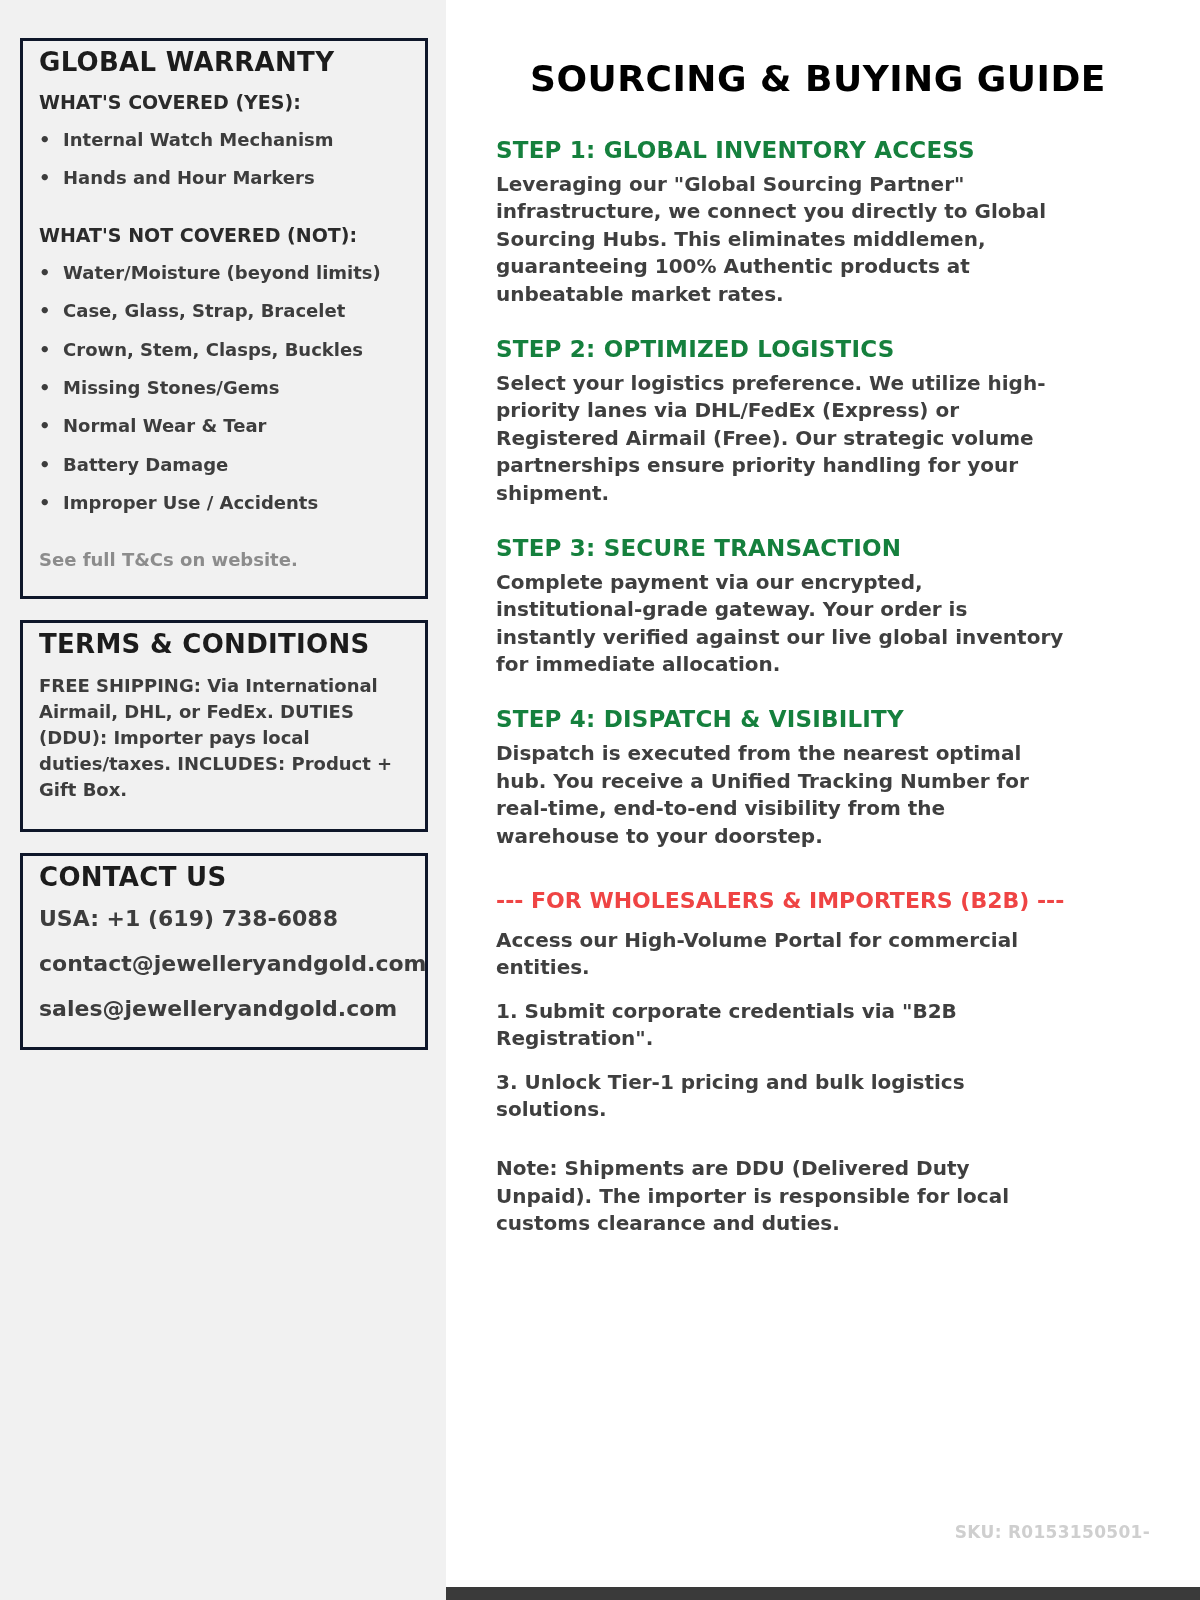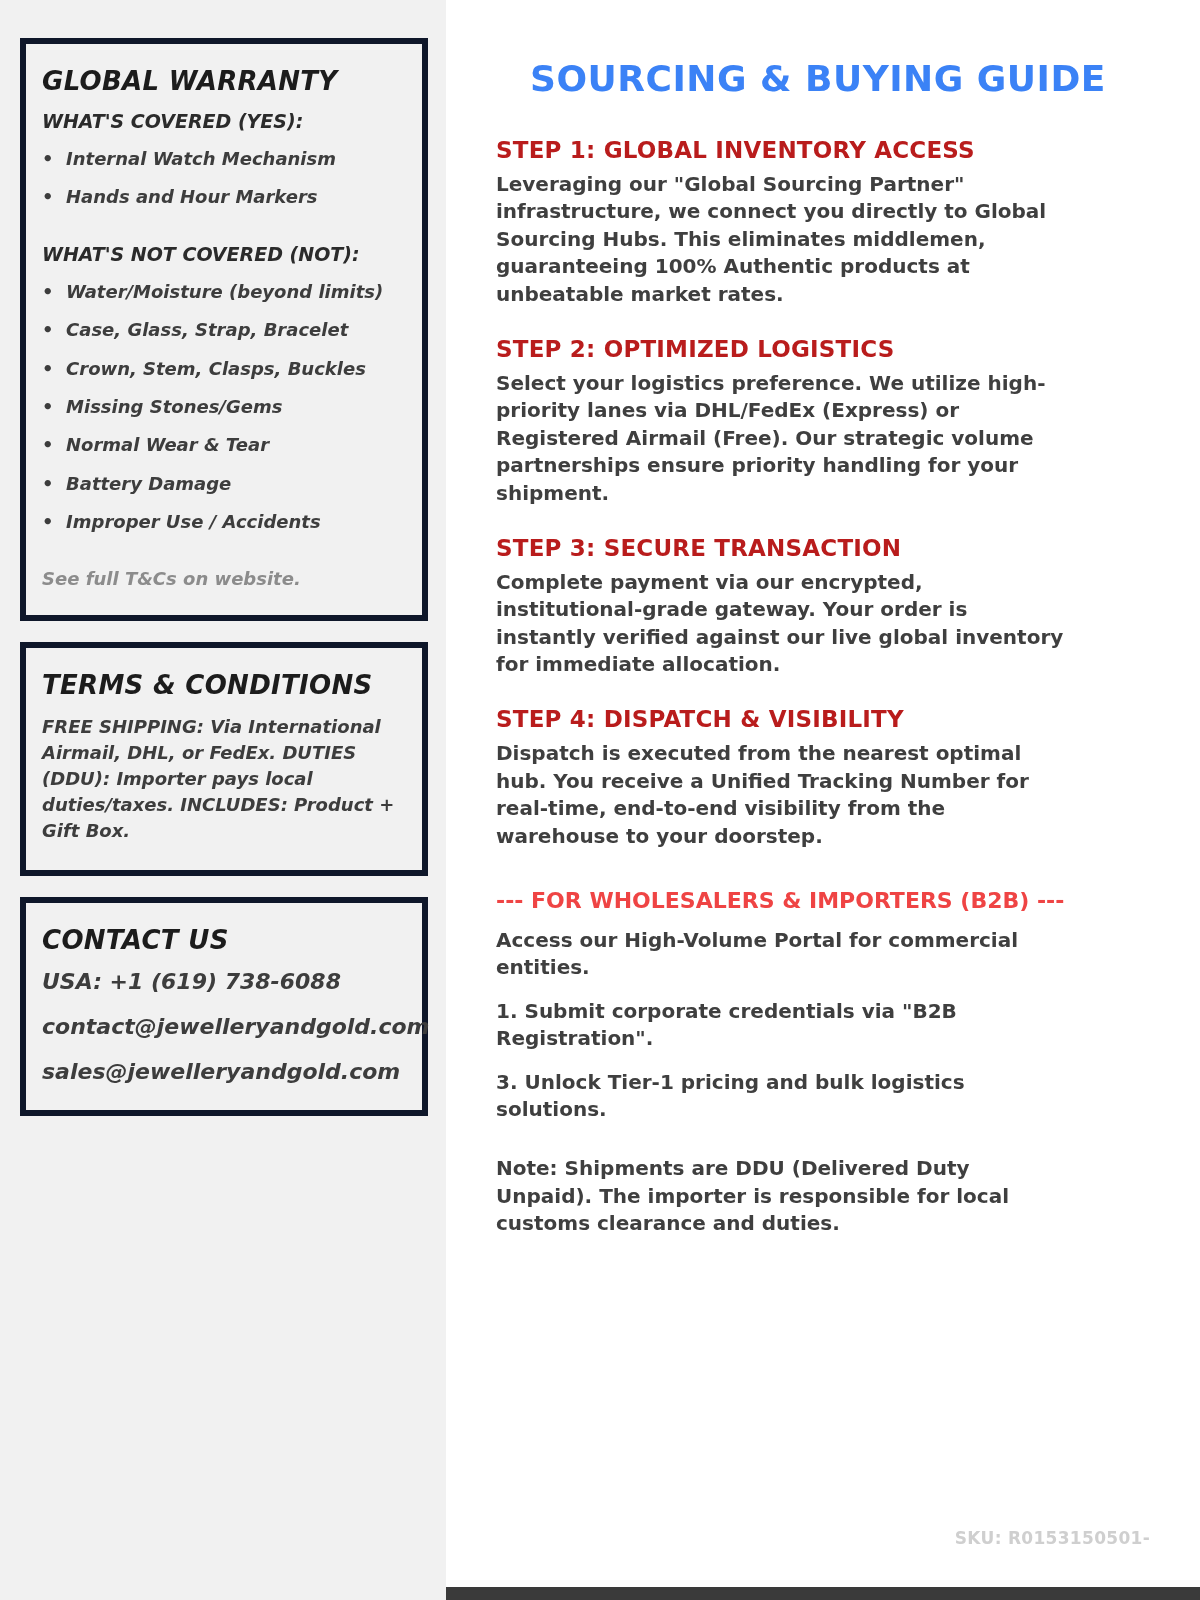--- a/index.html
+++ b/index.html
@@ -13,25 +13,24 @@
   .page { display: flex; width: 1200px; height: 1600px; }
 
   
   .sidebar {
     width: 446px;
     background: #f1f1f1;
     padding: 38px 18px 0 20px;
     flex-shrink: 0;
   }
   .side-box {
-    border: 6px solid #0f172a;
-    padding: 22px 16px 26px 16px;
+    border: 3px solid #0f172a;
+    padding: 6px 16px 26px 16px;
     margin-bottom: 21px;
     background: #f1f1f1;
-    font-style: italic;
   }
   .side-box h2 {
     font-size: 26px;
     font-weight: 800;
     color: #1c1c1c;
     letter-spacing: 0.3px;
     margin-bottom: 14px;
   }
   .side-subhead {
     font-size: 19px;
@@ -74,29 +73,29 @@
   .main {
     flex: 1;
     background: #ffffff;
     padding: 58px 60px 0 50px;
     position: relative;
   }
   .main-title {
     text-align: center;
     font-size: 36px;
     font-weight: 800;
-    color: #3b82f6;
+    color: #000000;
     letter-spacing: 0.5px;
     margin-bottom: 38px;
   }
   .step { max-width: 580px; margin-bottom: 28px; }
   .step h3 {
     font-size: 23px;
     font-weight: 800;
-    color: #b91c1c;
+    color: #15803d;
     margin-bottom: 8px;
     letter-spacing: 0.2px;
   }
   .step p {
     font-size: 20px;
     font-weight: 600;
     color: #3f3f3f;
     line-height: 1.37;
     max-width: 575px;
   }
@@ -119,21 +118,21 @@
     font-size: 20px;
     font-weight: 600;
     color: #3f3f3f;
     line-height: 1.37;
     max-width: 520px;
     margin-top: 32px;
   }
   .sku {
     position: absolute;
     right: 50px;
-    bottom: 52px;
+    bottom: 58px;
     font-size: 17px;
     font-weight: 700;
     color: #cfcfcf;
     letter-spacing: 0.3px;
   }
   .bottom-bar {
     position: absolute;
     left: 446px;
     right: 0;
     bottom: 0;

